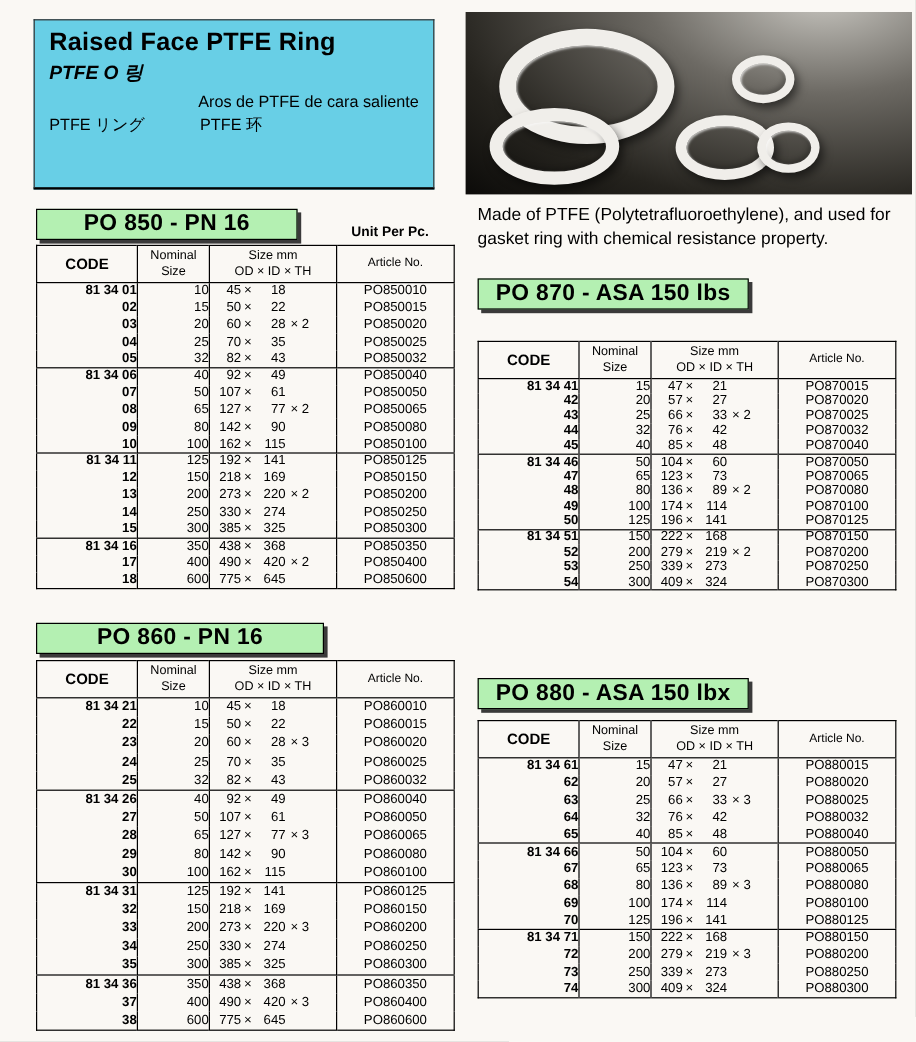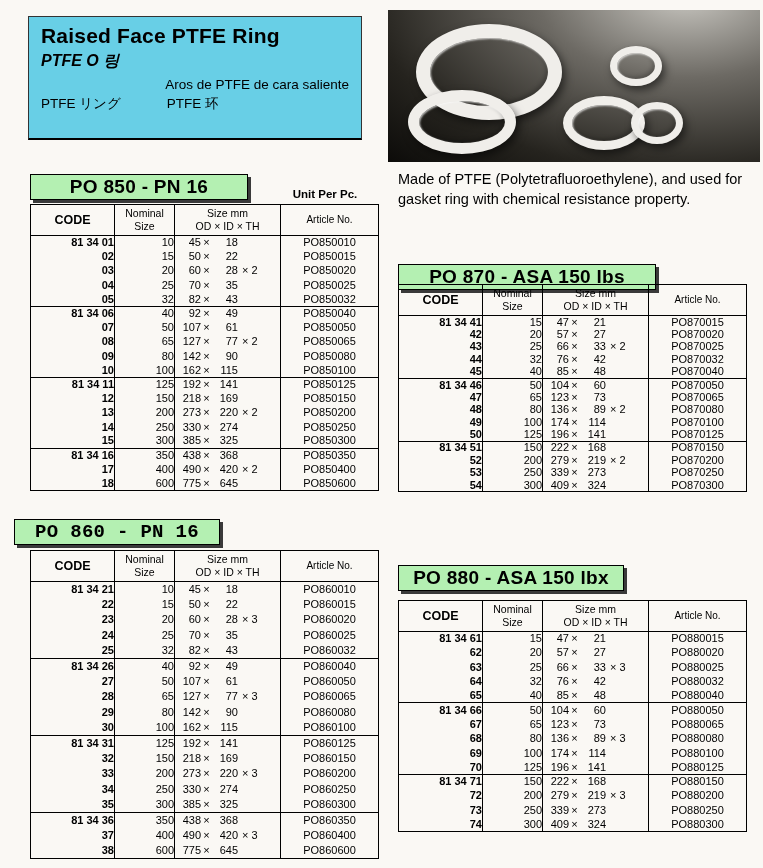--- a/index.html
+++ b/index.html
@@ -11,21 +11,21 @@
     width: 763px;
     height: 868px;
     background: var(--page_bg, #faf8f4);
     overflow: hidden;
   }
 
   
   .header-box {
     position: absolute;
     left: 28px; top: 16px;
-    width: 334px; height: 124px;
+    width: 334px; height: 142px;
     background: var(--header_bg, #68cfe6);
     border: 1px solid #333;
     border-bottom: 2px solid #000;
     padding: 7px 12px 8px 12px;
   }
   .hb-title { font-size: 21px; font-weight: bold; letter-spacing: 0.2px; }
   .hb-kr { font-size: 16px; font-weight: bold; font-style: italic; margin-top: 3px; }
   .hb-es { font-size: 13.5px; margin-top: 5px; text-align: right; }
   .hb-jp { font-size: 13.5px; margin-top: 3px; display: flex; gap: 46px; }
   .hb-ru { font-size: 13.5px; margin-top: 3px; }
@@ -67,22 +67,22 @@
     position: absolute;
     height: 26px;
     background: var(--title_box_bg, #b4f0b2);
     border: 1.5px solid #000;
     box-shadow: 3px 3px 0 #3a3a3a;
     display: flex; align-items: center; justify-content: center;
     font-size: 19px; font-weight: bold;
     letter-spacing: 0.3px;
   }
   .g850 { left: 30px;  top: 174px; width: 218px; }
-  .g860 { left: 14px;  top: 519px; width: 206px; font-family: Liberation Mono, monospace; }
-  .g870 { left: 398px; top: 264px; width: 258px; }
+  .g860 { left: 30px;  top: 519px; width: 240px; }
+  .g870 { left: 398px; top: 232px; width: 226px; }
   .g880 { left: 398px; top: 565px; width: 226px; }
 
   .unit {
     position: absolute;
     left: 272px; top: 188px; width: 106px;
     text-align: center;
     font-size: 11.5px; font-weight: bold;
   }
 
   

